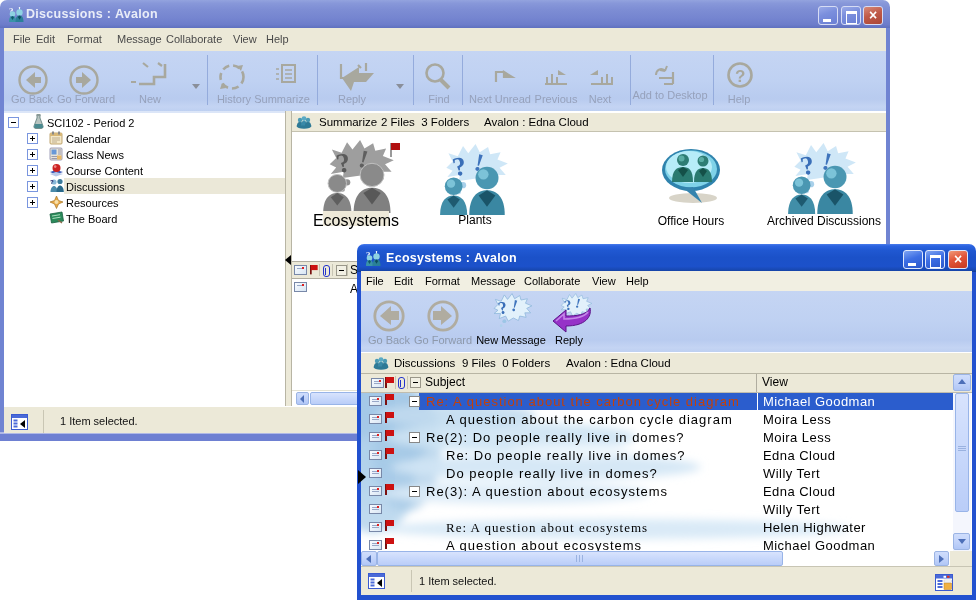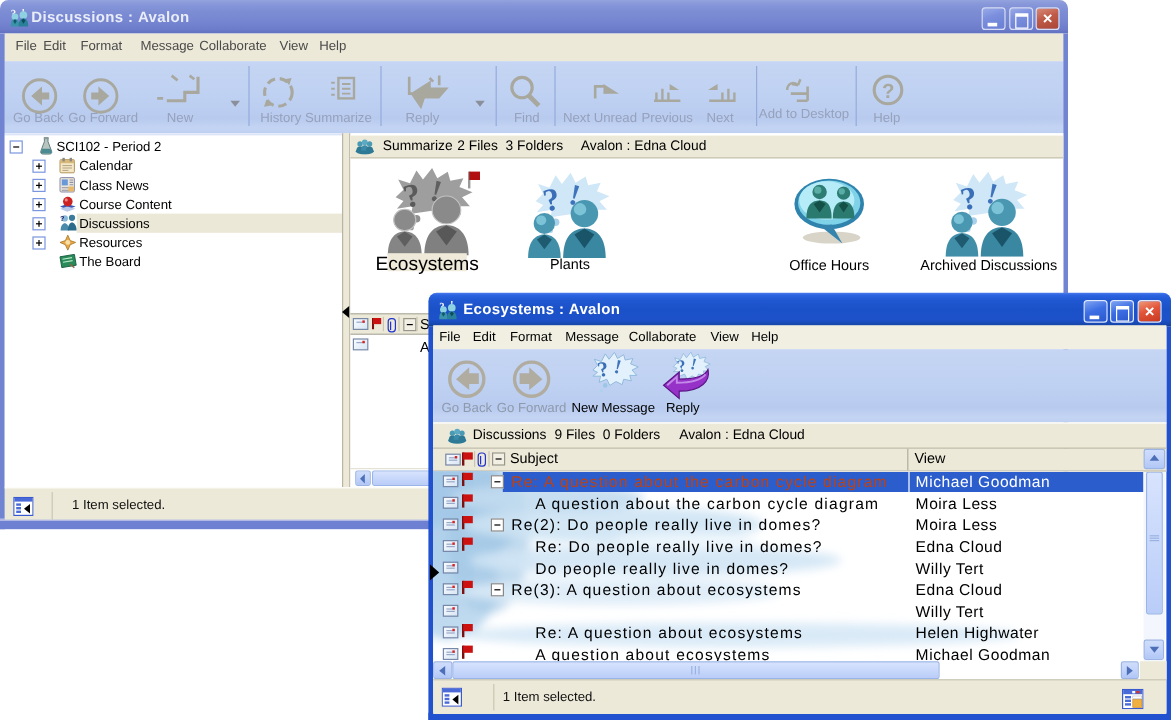--- a/index.html
+++ b/index.html
@@ -557,21 +557,21 @@
         </div>
       <span class="tx lt nm" style="left:402px;top:1px;">Willy Tert</span>
     </div>
     <div class="lrow" style="left:0;top:126px;width:592px;">
       <div class="env" style="left:8px;top:3px;">
           <i style="top:2px;"></i>
           <i style="top:4px;"></i>
           <b></b>
         </div>
       <div class="flag" style="left:24px;top:1px;"></div>
-      <span class="tx lt" style="left:85px;top:1px;">Re: A question about ecosystems</span>
+      <span class="tx lt" style="left:85px;top:1px;font-family:Liberation Serif, serif;">Re: A question about ecosystems</span>
       <span class="tx lt nm" style="left:402px;top:1px;">Helen Highwater</span>
     </div>
     <div class="lrow" style="left:0;top:144px;width:592px;">
       <div class="env" style="left:8px;top:3px;">
           <i style="top:2px;"></i>
           <i style="top:4px;"></i>
           <b></b>
         </div>
       <div class="flag" style="left:24px;top:1px;"></div>
       <span class="tx lt" style="left:85px;top:1px;">A question about ecosystems</span>

